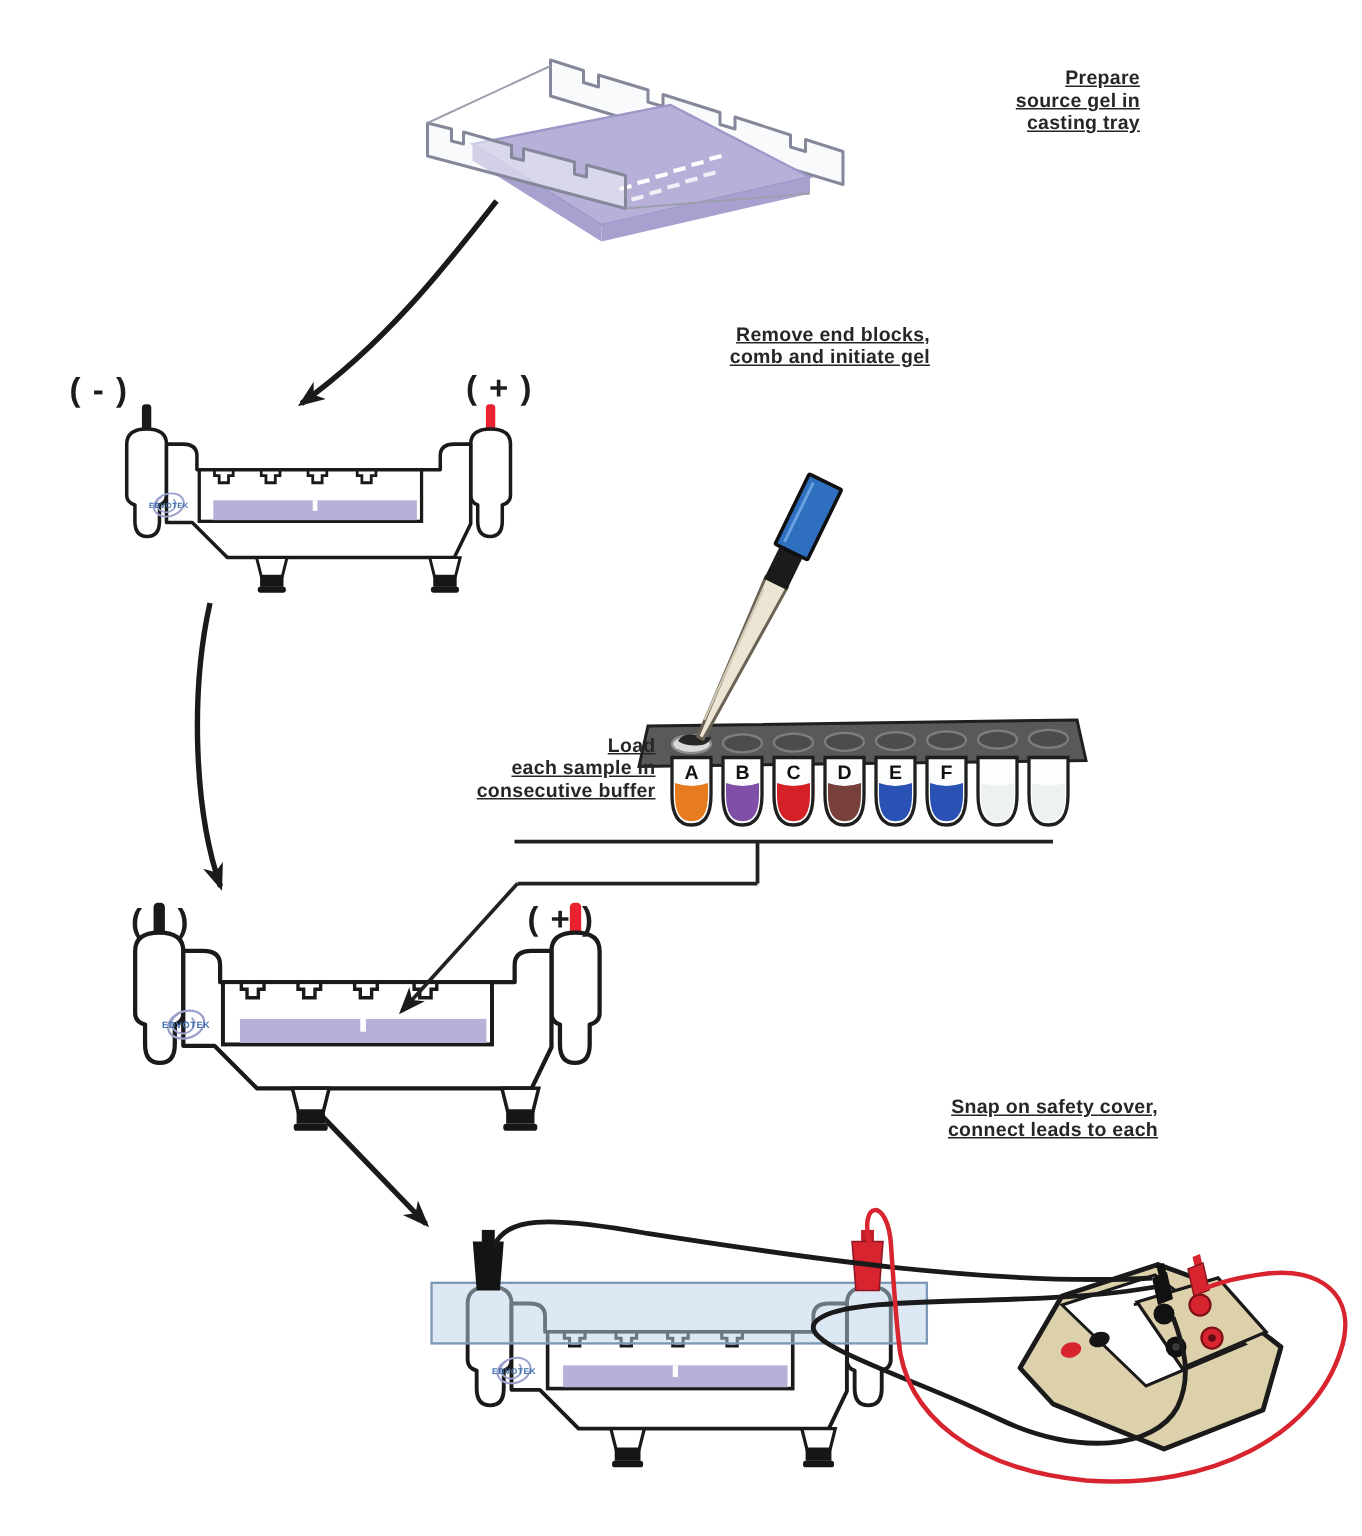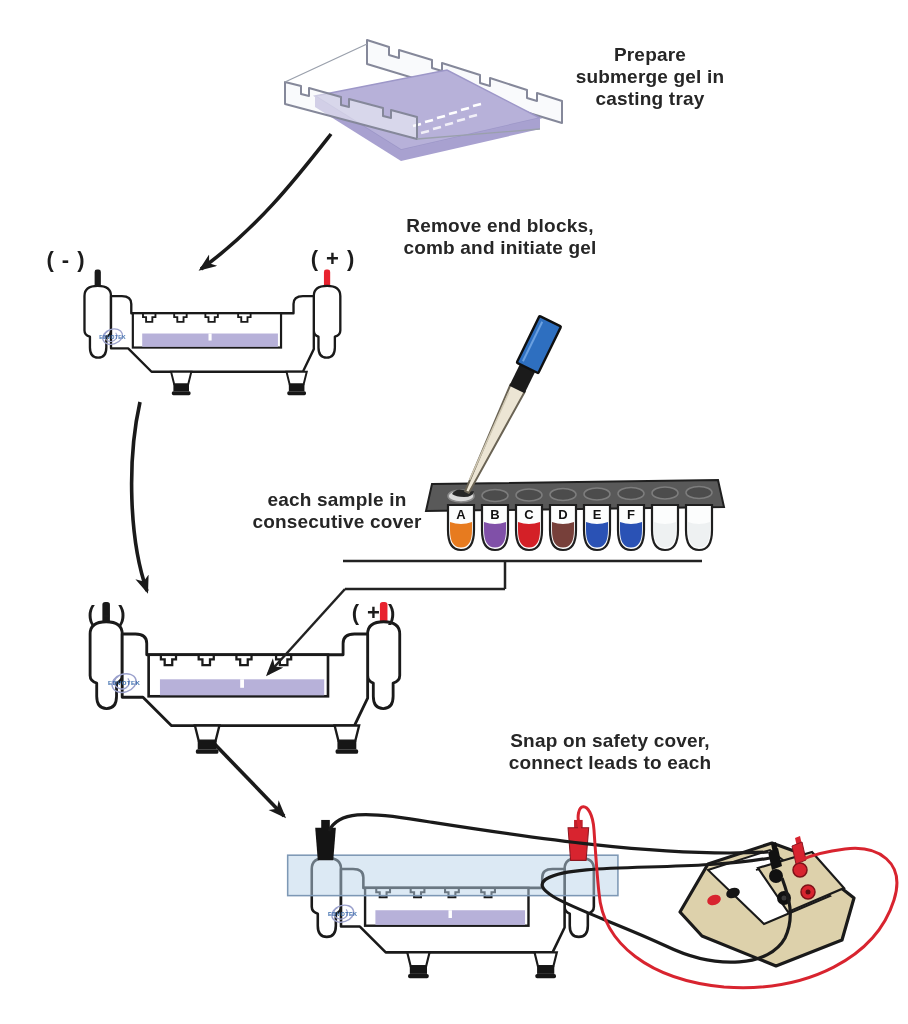--- a/index.html
+++ b/index.html
@@ -1,20 +1,20 @@
 <!DOCTYPE html>
 <html><head>
 <meta charset="utf-8">
 <style>
   html,body{margin:0;padding:0;background:#ffffff;}
   #canvas{position:relative;width:908px;height:1024px;background:#ffffff;overflow:hidden;
           font-family:"Liberation Sans",sans-serif;}
   #art{position:absolute;left:0;top:0;}
-  .step-text{position:absolute;text-align:center;font-weight:bold;color:#262626;
-             font-size:19px;line-height:1.16;letter-spacing:.2px;}
+  .step-text{position:absolute;text-align:right;font-weight:bold;color:#262626;
+             font-size:13px;line-height:1.16;letter-spacing:.2px;text-decoration:underline;}
   .polarity{position:absolute;text-align:center;font-weight:bold;color:#1c1c1c;
             font-size:22px;letter-spacing:1px;white-space:pre;}
 </style>
 </head>
 <body>
 
 <div id="canvas">
 
 <svg id="art" width="908" height="1024" viewBox="0 0 908 1024">
   <defs>
@@ -173,35 +173,36 @@
     </g>
   </g>
 
   <path d="M 329,831 C 338,812 362,810 430,822 C 520,836 660,858 768,852" fill="none" stroke-width="3.2" stroke="#1a1a1a"></path>
   <path d="M 770,858 C 690,872 576,862 548,878 C 520,893 598,914 666,946 C 718,971 770,966 785,938 C 795,917 789,897 782,878" fill="none" stroke-width="3.2" stroke="#1a1a1a"></path>
   <path d="M 580,830 C 572,800 592,798 594,830 C 596,860 597,875 599,893 C 603,944 650,980 724,987 C 808,993 876,957 894,900 C 906,862 878,845 845,849 C 829,851 812,855 801,860" fill="none" stroke-width="3" stroke="#d8242f"></path>
 </svg>
 
 <div class="step-text" style="left:540px;top:44px;width:220px;">
   <div>Prepare</div>
-  <div>submerge gel in</div>
+  <div>source gel in</div>
   <div>casting tray</div>
 </div>
 
 <div class="step-text" style="left:380px;top:215px;width:240px;">
   <div>Remove end blocks,</div>
   <div>comb and initiate gel</div>
 </div>
 
 <div class="step-text" style="left:237px;top:489px;width:200px;">
+  <div>Load</div>
   <div>each sample in</div>
-  <div>consecutive cover</div>
-</div>
-
-<div class="step-text" style="left:460px;top:730px;width:300px;">
+  <div>consecutive buffer</div>
+</div>
+
+<div class="step-text" style="left:472px;top:730px;width:300px;">
   <div>Snap on safety cover,</div>
   <div>connect leads to each</div>
 </div>
 
 <div class="polarity" style="left:31px;top:247px;width:70px;">( - )</div>
 <div class="polarity" style="left:298px;top:246px;width:70px;">( + )</div>
 <div class="polarity" style="left:72px;top:601px;width:70px;">( - )</div>
 <div class="polarity" style="left:339px;top:600px;width:70px;">( + )</div>
 
 </div>

